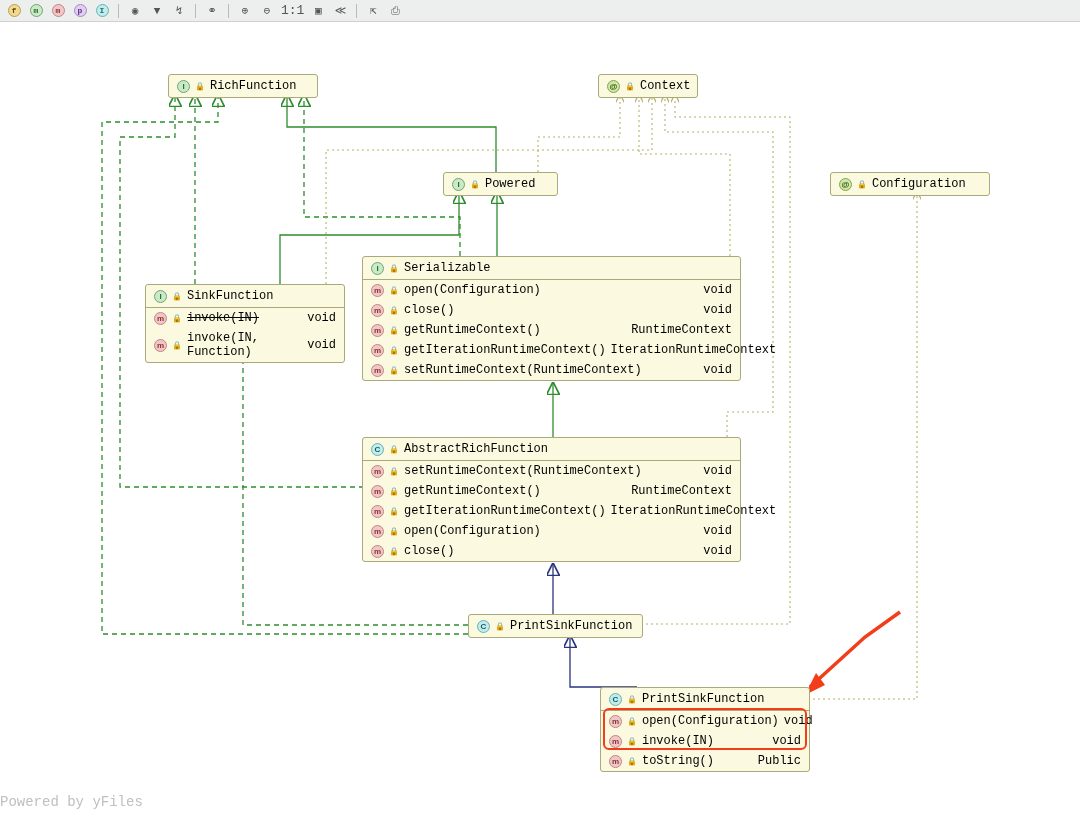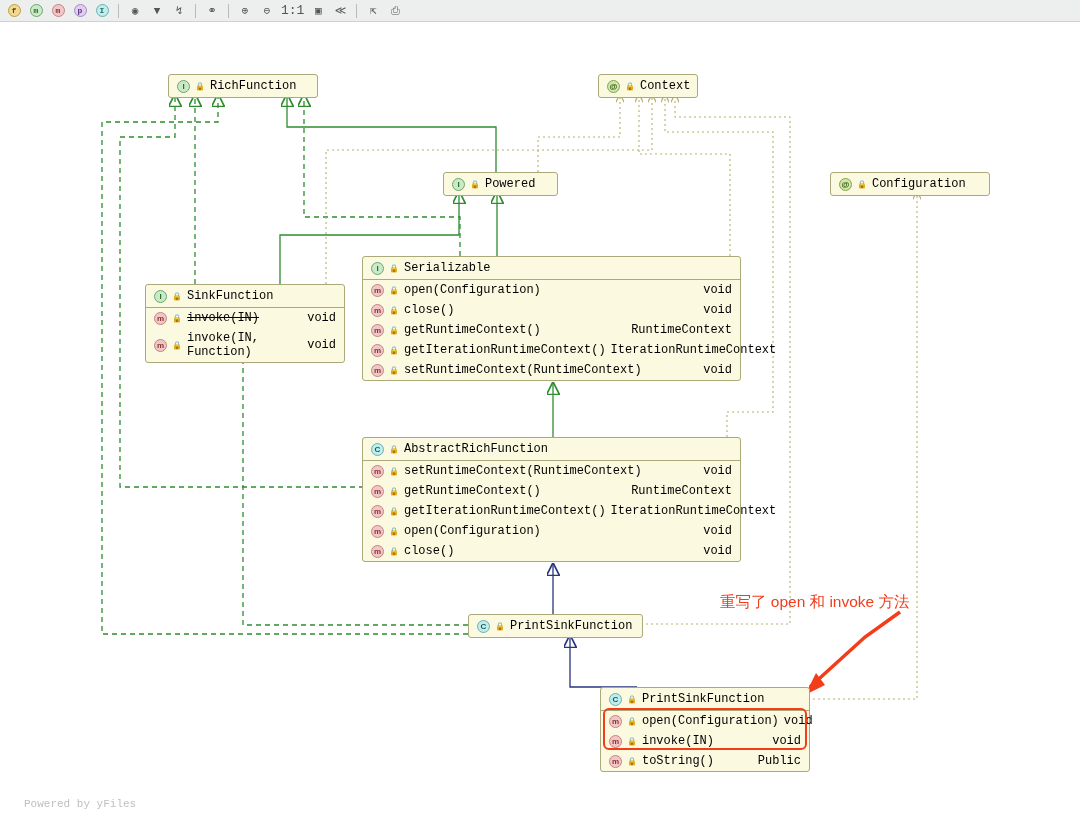--- a/index.html
+++ b/index.html
@@ -85,23 +85,23 @@
   }
   .annot {
     position: absolute;
     color: #f23c1a;
     font-size: 15.5px;
     font-family: "PingFang SC", sans-serif;
     white-space: nowrap;
   }
   .footer {
     position: absolute;
-    bottom: 6px; left: 24px;
+    bottom: 6px; left: 0;
     color: #bfbfbf;
-    font-size: 11px;
+    font-size: 14px;
   }
   svg.edges {
     position: absolute;
     top: 0; left: 0;
     width: 1080px; height: 794px;
     pointer-events: none;
   }
 </style>
 </head>
 <body>
@@ -353,17 +353,16 @@
           <span class="smcirc icon-m">m</span>
           <span class="lock">🔒</span>
           <span class="sig">toString()</span>
           <span class="ret">Public</span>
         </div>
     </div>
   </div>
 
   <div class="highlight-box" style="left:603px; top:686px; width:204px; height:42px;"></div>
 
-  <div class="annot" style="left:720px; top:570px;">重写了 open 和 invoke 方法</div>
 
 </div>
 
 <div class="footer">Powered by yFiles</div>
 
 </body></html>

